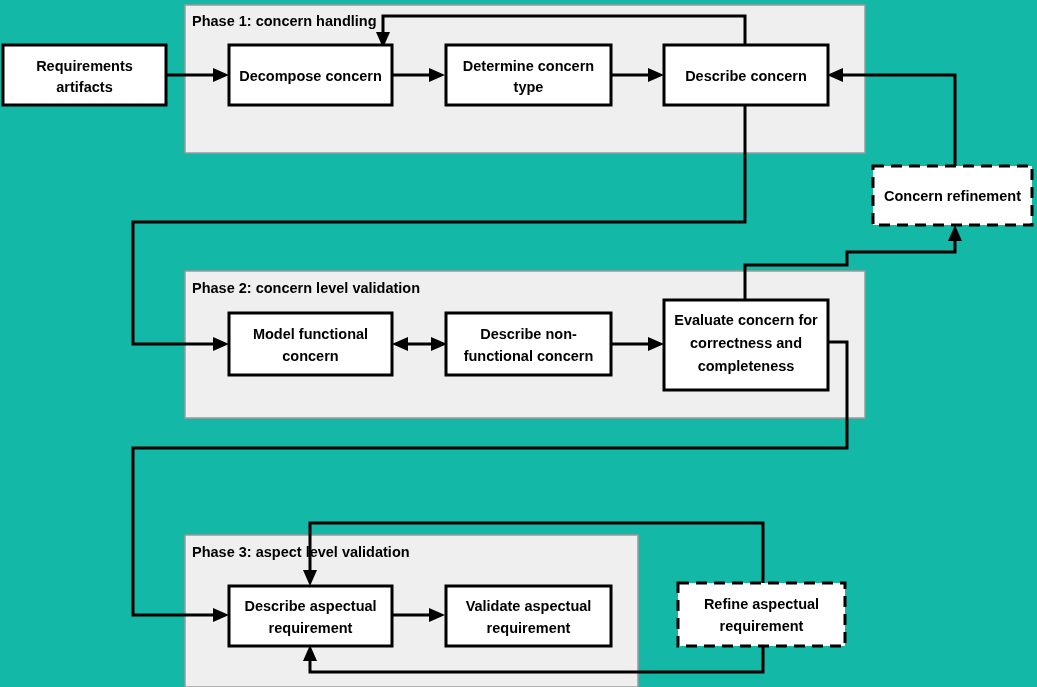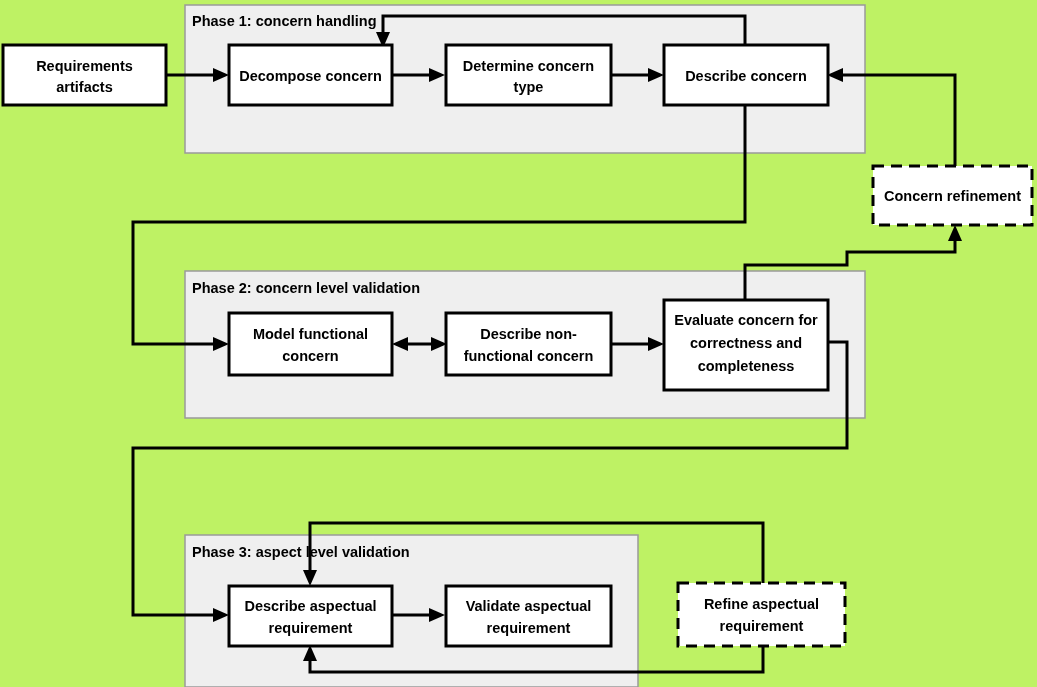--- a/index.html
+++ b/index.html
@@ -7,21 +7,21 @@
     padding: 0;
     background: #ffffff;
   }
   body {
     font-family: "Liberation Sans", sans-serif;
   }
   #diagram-root {
     position: relative;
     width: 1037px;
     height: 687px;
-    background: #bef264;
+    background: #14b8a6;
     overflow: hidden;
   }
   svg.flow {
     position: absolute;
     left: 0;
     top: 0;
     width: 1037px;
     height: 687px;
   }
   .phase-panel {

